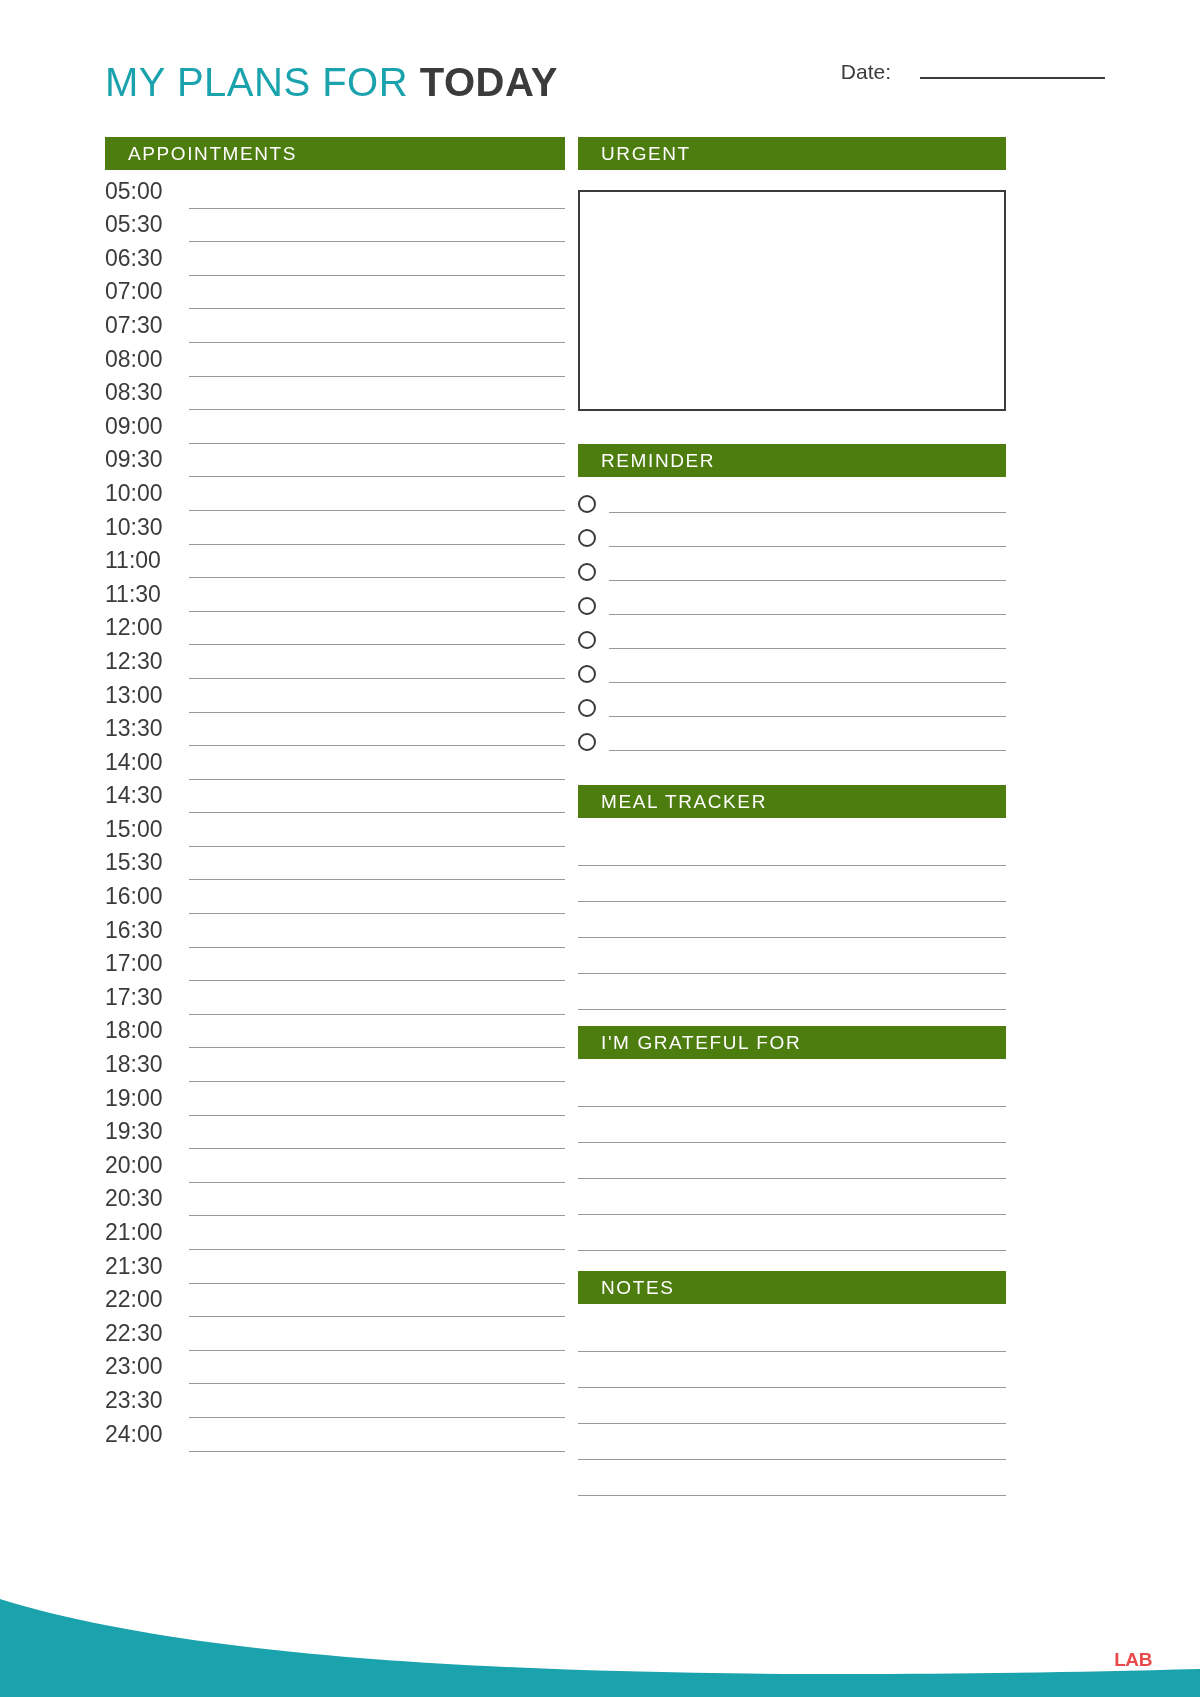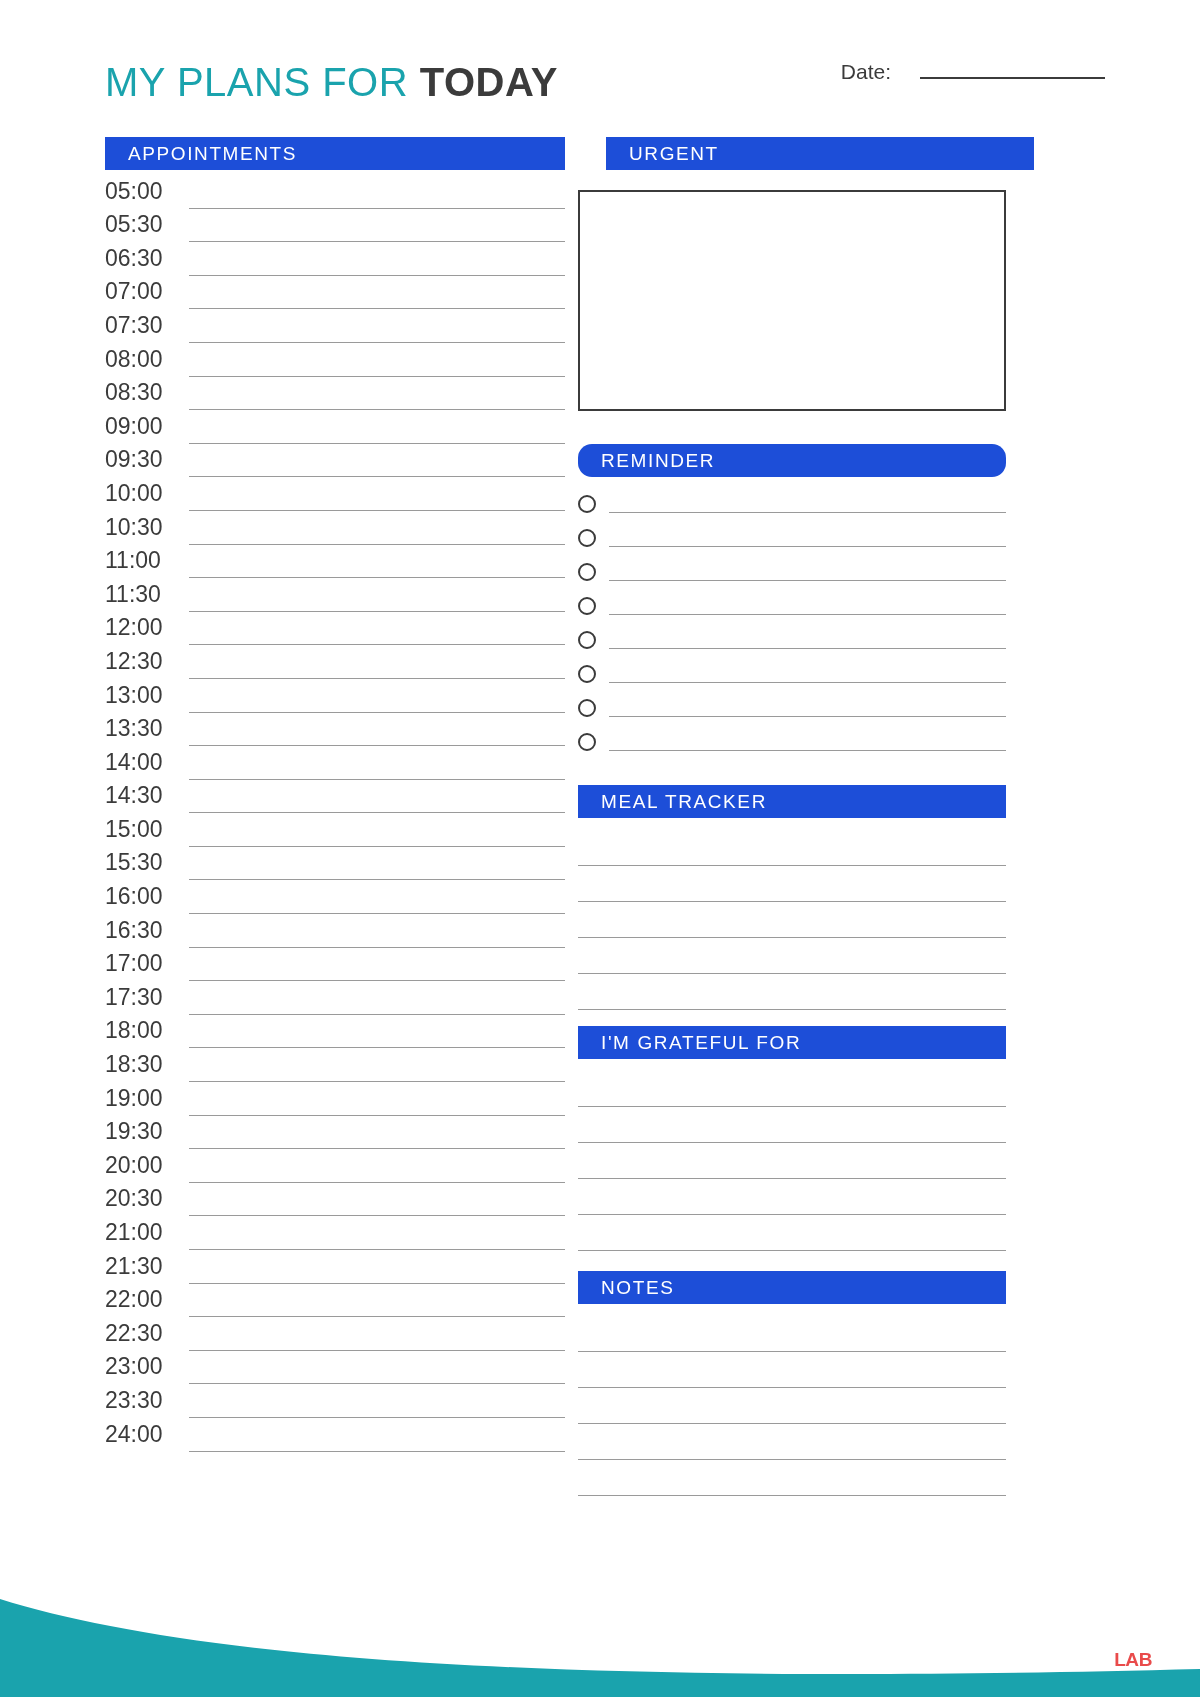--- a/index.html
+++ b/index.html
@@ -57,21 +57,21 @@
   }
   .date-line {
     width: 185px;
     border-bottom: 2px solid #3b3b3b;
     height: 16px;
   }
 
   
   .bar {
     position: absolute;
-    background: #1d4ed8;
+    background: #4d7c0f;
     color: #ffffff;
     font-size: 19px;
     letter-spacing: 1.6px;
     display: flex;
     align-items: center;
     padding-left: 23px;
     box-sizing: border-box;
     height: 33px;
   }
 
@@ -355,26 +355,26 @@
         <div class="appt-line"></div>
       </div>
       <div class="appt-row">
         <div class="appt-time">24:00</div>
         <div class="appt-line"></div>
       </div>
     </div>
 
   <div class="right">
 
-    <div class="bar" style="left:0; top:0; width:428px;margin-left:28px;">
+    <div class="bar" style="left:0; top:0; width:428px;">
       <span>URGENT</span>
     </div>
     <div class="urgent-box"></div>
 
-    <div class="bar" style="left:0; top:307px; width:428px;border-radius:14px;">
+    <div class="bar" style="left:0; top:307px; width:428px;">
       <span>REMINDER</span>
     </div>
     <div class="reminder-list" id="reminder-list" style="top:350px;">
         <div class="rem-row">
           <div class="rem-circle"></div>
           <div class="rem-line"></div>
         </div>
         <div class="rem-row">
           <div class="rem-circle"></div>
           <div class="rem-line"></div>

